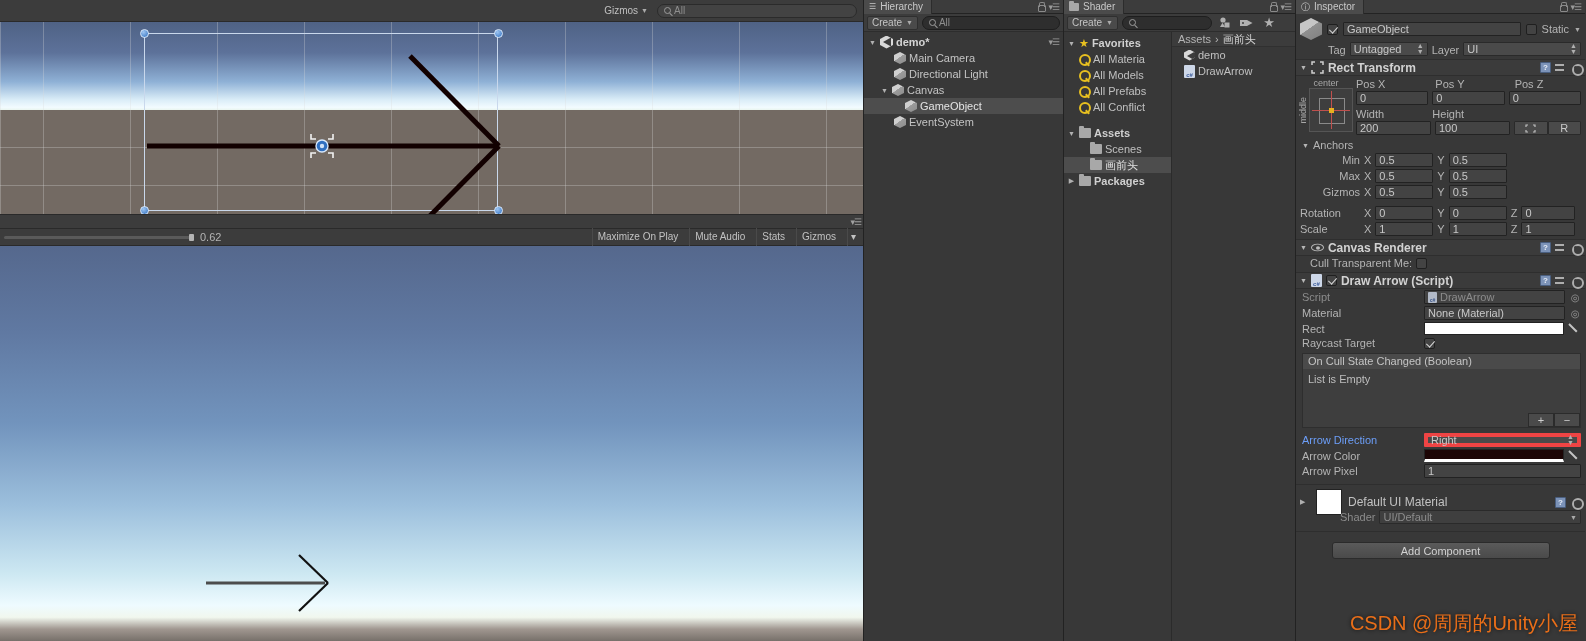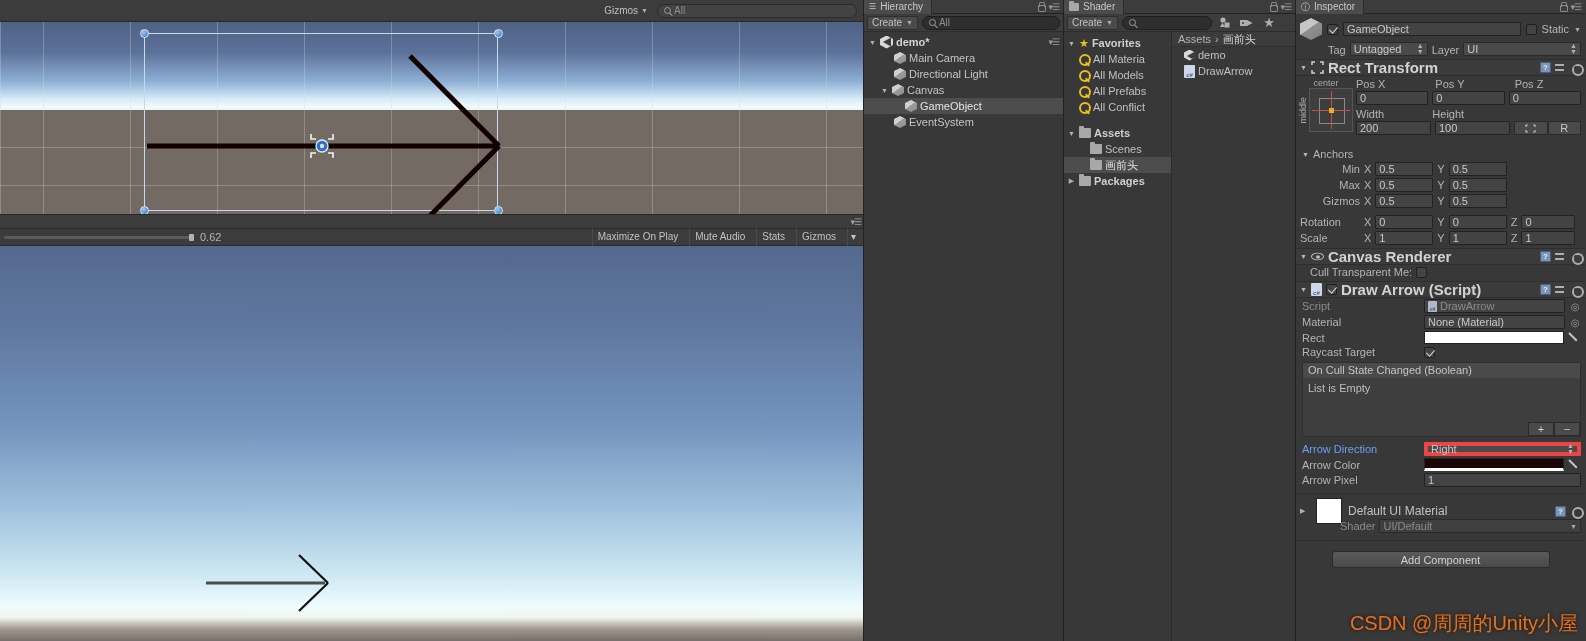--- a/index.html
+++ b/index.html
@@ -200,21 +200,21 @@
     height:14px; background:#4a4a4a; border:1px solid #2a2a2a; border-radius:1px;
     display:flex; align-items:center; justify-content:space-between;
     padding:0 3px; color:#c8c8c8; font-size:11px;
   }
   .updown{ font-size:7px; color:#b0b0b0; line-height:6px; }
   .comp-hdr{
     height:17px; display:flex; align-items:center; gap:4px;
     border-top:1px solid #2e2e2e; border-bottom:1px solid #2e2e2e;
     background:#3b3b3b; padding:0 4px; margin-top:2px;
   }
-  .comp-title{ font-weight:bold; color:#d2d2d2; font-size:15px; }
+  .comp-title{ font-weight:bold; color:#d2d2d2; font-size:12px; }
   .tri2{ font-size:7px; color:#b6b6b6; }
   .icbox{ margin-left:auto; display:flex; align-items:center; gap:4px; }
   .bookico{
     width:11px;height:11px; background:#7c93b8; border:1px solid #4a5f80; border-radius:1px;
     position:relative;
   }
   .bookico:after{ content:"?"; position:absolute; inset:0; font-size:8px; color:#e8eef8;
                   display:flex; align-items:center; justify-content:center; font-weight:bold;}
   .presetico{ width:11px;height:11px; position:relative; }
   .presetico:before{ content:""; position:absolute; left:0; top:2px; width:9px;height:1.5px; background:#aeaeae;}
@@ -625,21 +625,21 @@
                 </svg>
               </span>
               <span class="dropdown" style="flex:1;justify-content:center;">
                 <span>R</span>
               </span>
             </span>
           </div>
         </div>
       </div>
 
-      <div class="rowline" style="padding-left:6px;margin-top:12px;">
+      <div class="rowline" style="padding-left:6px;margin-top:3px;">
         <span class="tri2">▼</span>
         <span class="lbl">Anchors</span>
       </div>
 
       <div class="rowline">
         <span class="lbl" style="width:60px;text-align:right;">Min</span>
         <span class="lbl">X</span>
         <span class="tfield" style="width:58px;">0.5</span>
         <span class="lbl">Y</span>
         <span class="tfield" style="width:58px;">0.5</span>

